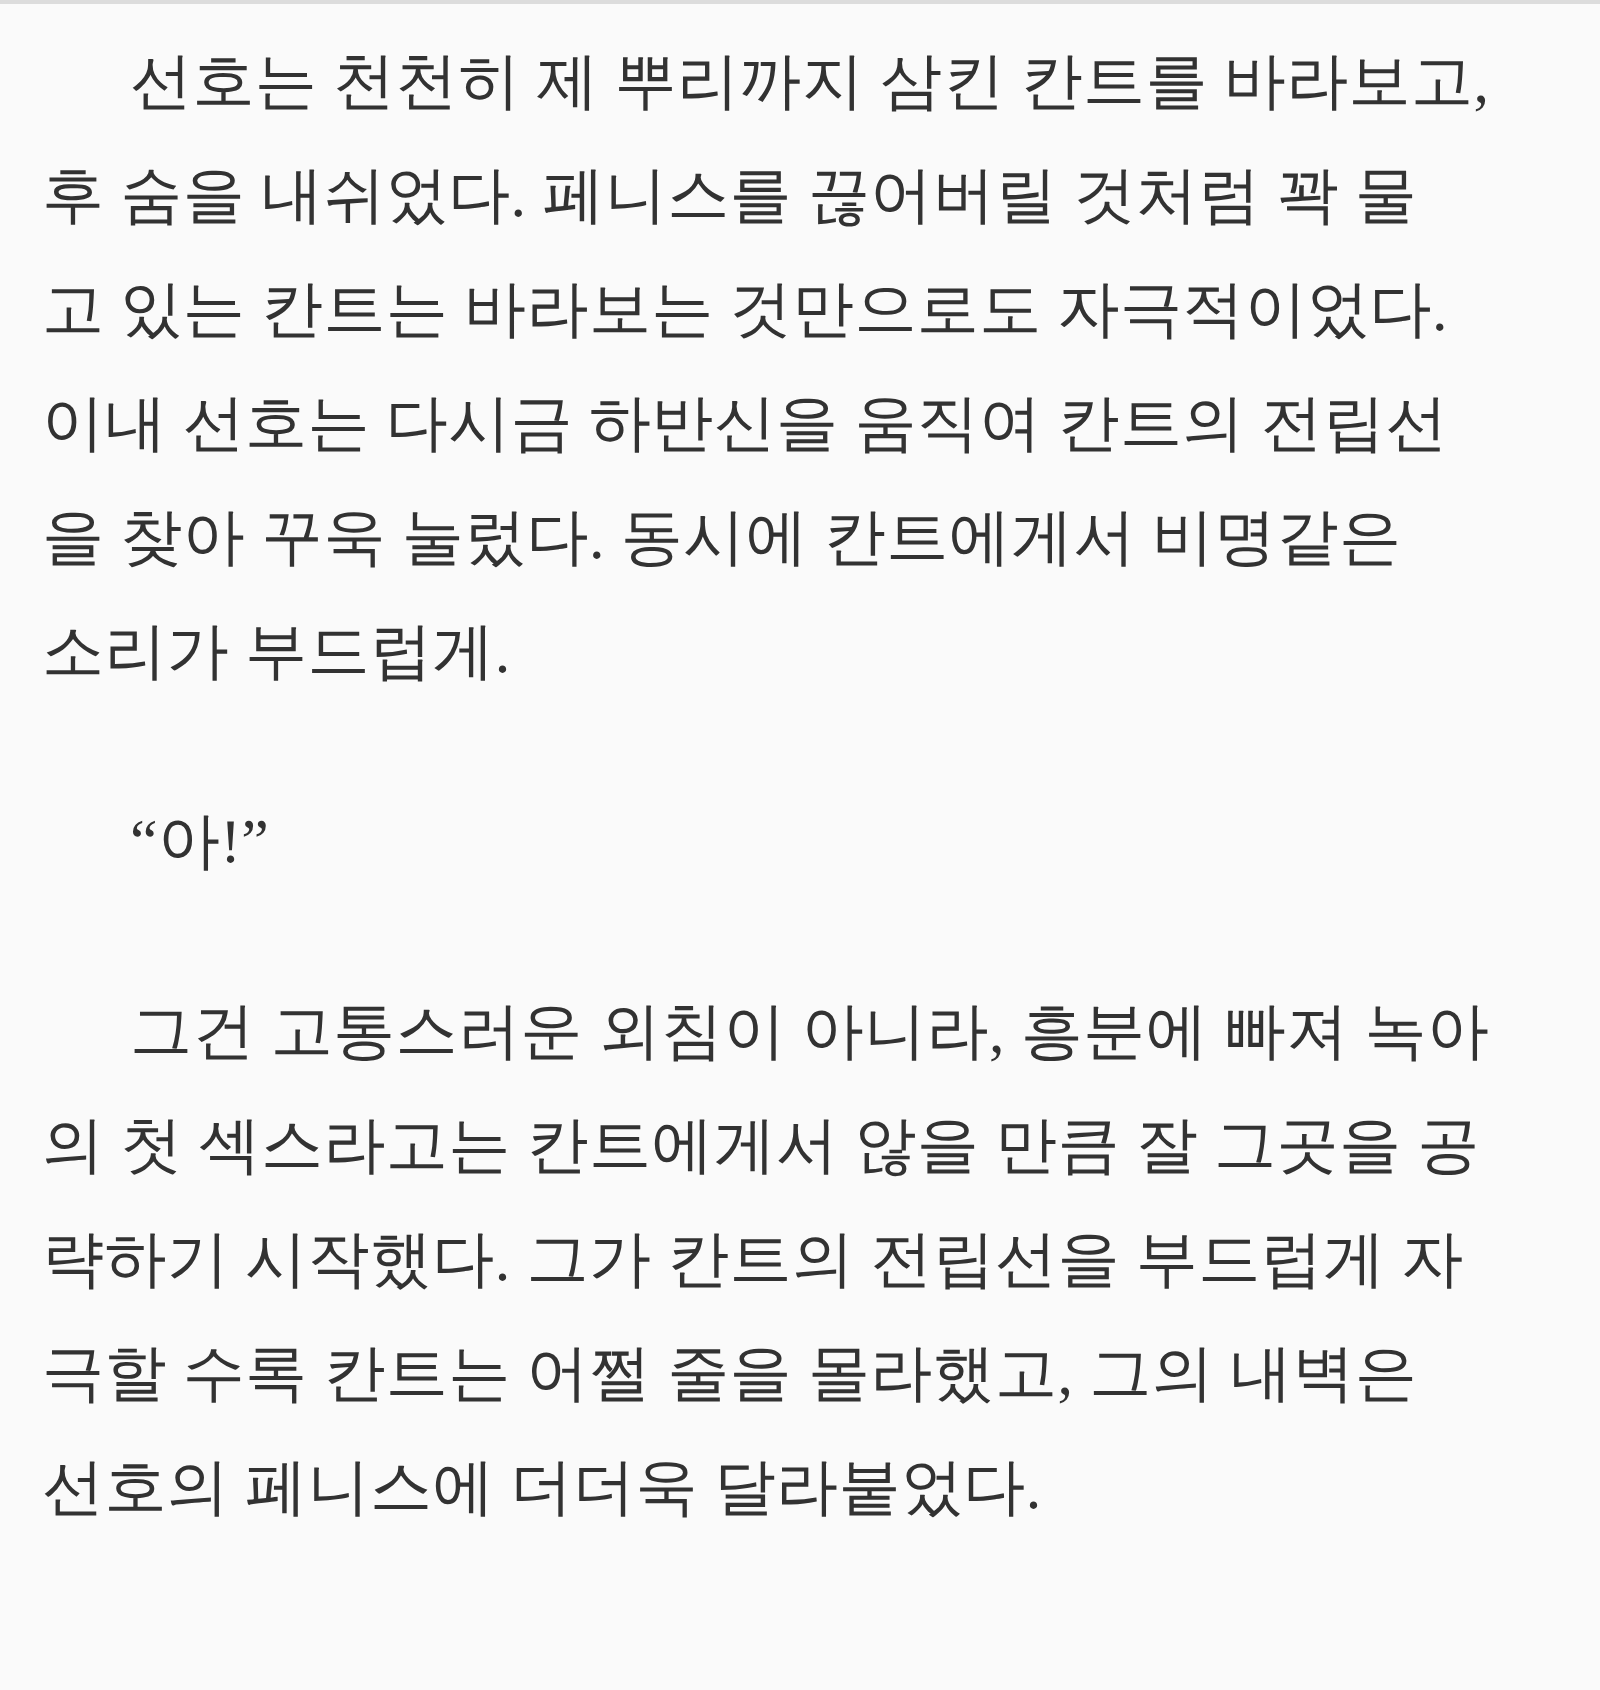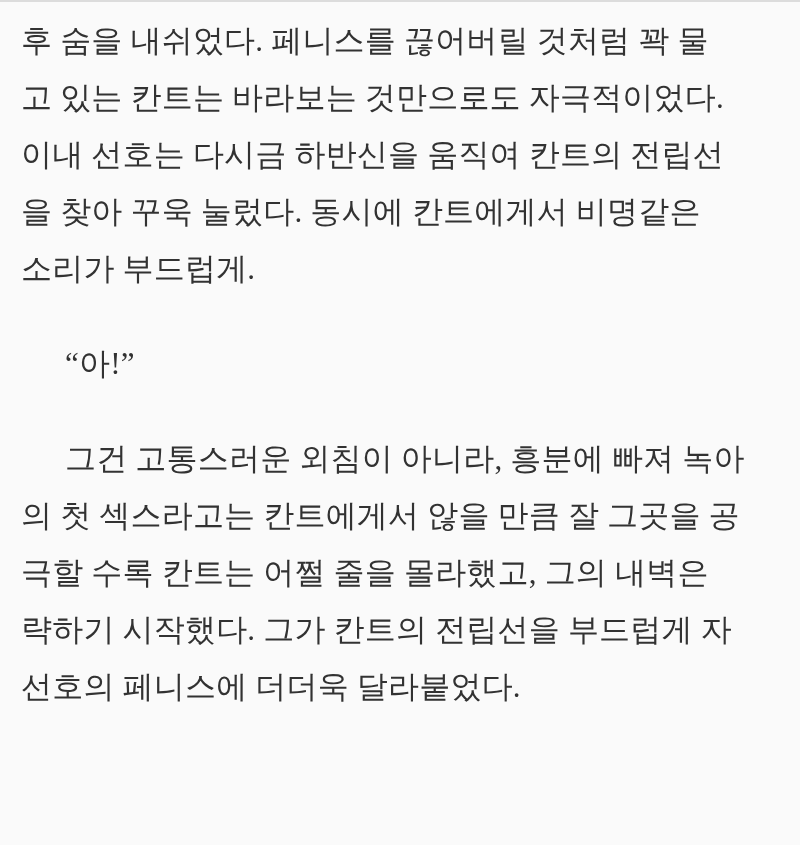--- a/index.html
+++ b/index.html
@@ -40,30 +40,31 @@
   }
 </style>
 </head>
 <body>
 
 <div class="top-divider"></div>
 
 <main class="reader-page">
   <div id="novel-text">
       <div class="para">
+        <div class="text-line first-line">선호는 천천히 제 뿌리까지 삼킨 칸트를 바라보고,</div>
         <div class="text-line">후 숨을 내쉬었다. 페니스를 끊어버릴 것처럼 꽉 물</div>
         <div class="text-line">고 있는 칸트는 바라보는 것만으로도 자극적이었다.</div>
         <div class="text-line">이내 선호는 다시금 하반신을 움직여 칸트의 전립선</div>
         <div class="text-line">을 찾아 꾸욱 눌렀다. 동시에 칸트에게서 비명같은</div>
         <div class="text-line">소리가 부드럽게.</div>
       </div>
       <div class="para">
         <div class="text-line first-line">“아!”</div>
       </div>
       <div class="para">
         <div class="text-line first-line">그건 고통스러운 외침이 아니라, 흥분에 빠져 녹아</div>
         <div class="text-line">의 첫 섹스라고는 칸트에게서 않을 만큼 잘 그곳을 공</div>
+        <div class="text-line">략하기 시작했다. 그가 칸트의 전립선을 부드럽게 자</div>
         <div class="text-line">극할 수록 칸트는 어쩔 줄을 몰라했고, 그의 내벽은</div>
-        <div class="text-line">략하기 시작했다. 그가 칸트의 전립선을 부드럽게 자</div>
         <div class="text-line">선호의 페니스에 더더욱 달라붙었다.</div>
       </div>
     </div>
 </main>
 
 </body></html>

